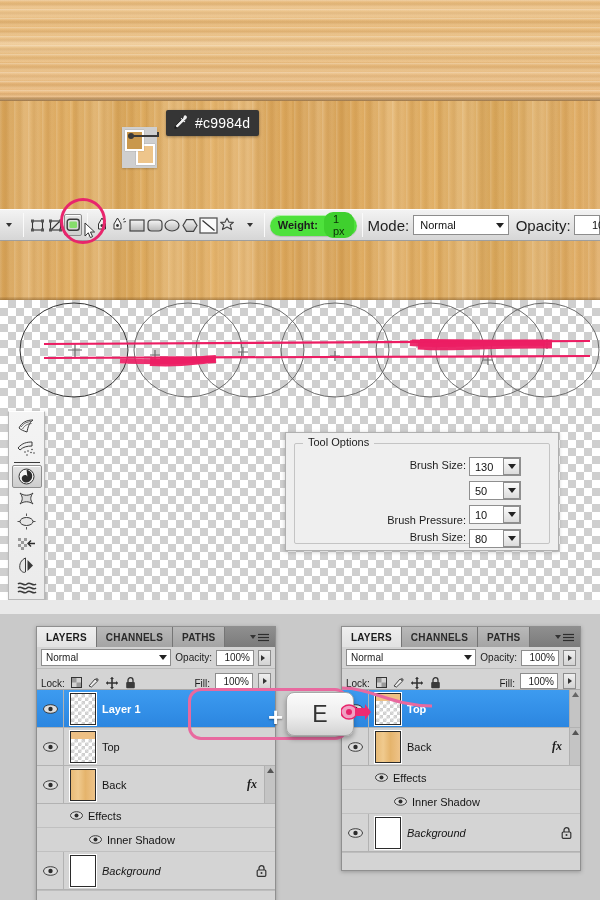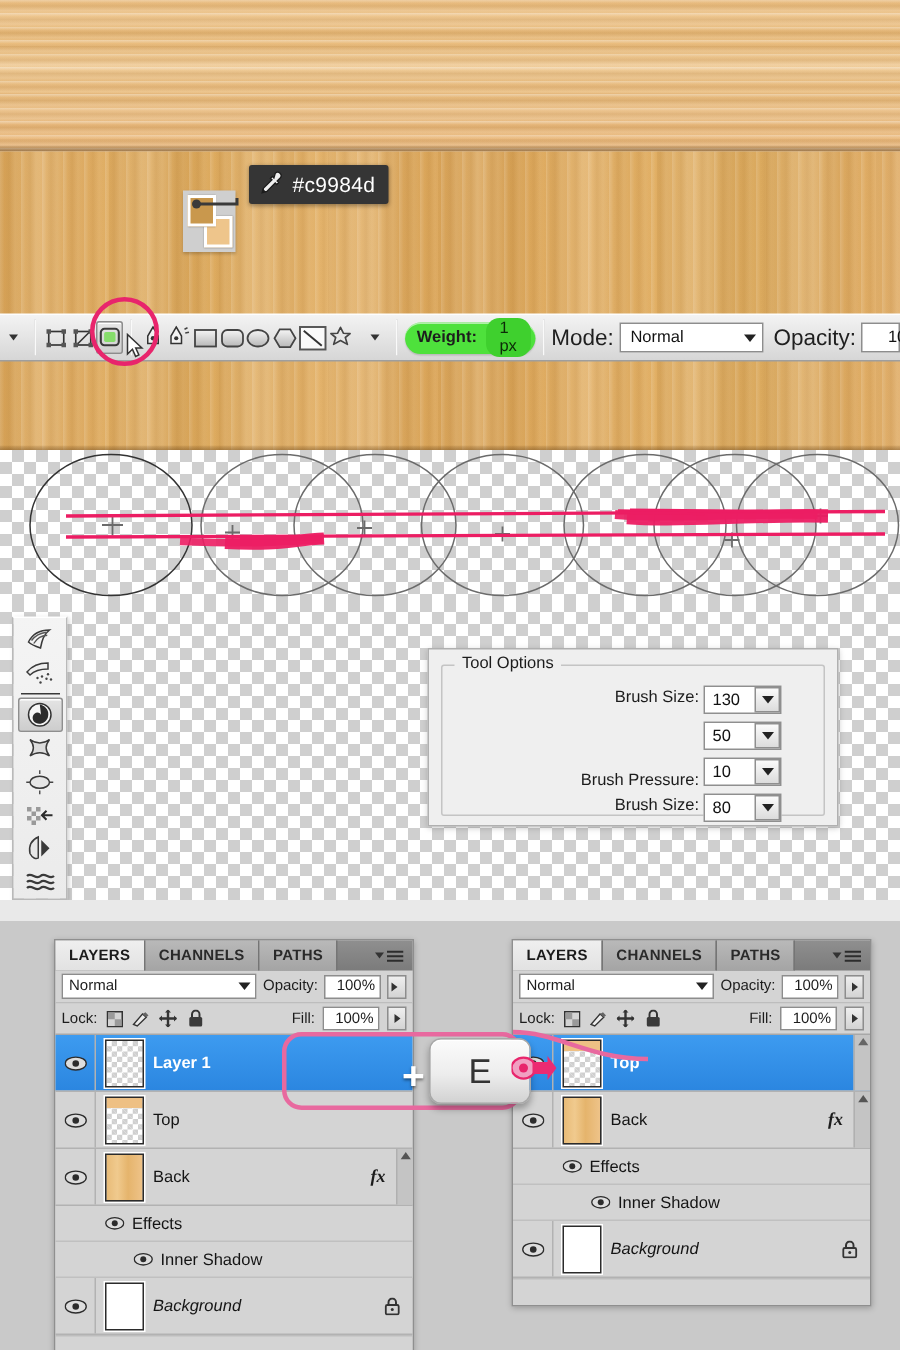--- a/index.html
+++ b/index.html
@@ -202,21 +202,21 @@
   .opacity-label { font-size:10px; white-space:nowrap; }
   .num-field {
     width:38px; height:16px; background:#fff; border:1px solid #8d8d8d;
     font-size:10px; display:flex; align-items:center; justify-content:flex-end; padding-right:3px;
   }
   .mini-btn {
     width:13px; height:16px; background:linear-gradient(to bottom,#efefef,#d3d3d3);
     border:1px solid #8d8d8d; display:flex; align-items:center; justify-content:center;
   }
   .lockrow {
-    height:21px; display:flex; align-items:center; gap:5px; padding:0 4px;
+    height:21px; display:flex; align-items:flex-end; gap:5px; padding:0 4px;
     background:#d4d4d4; border-bottom:1px solid #a8a8a8;
   }
   .lock-label { font-size:10px; }
   .lock-ico { width:13px; height:13px; display:flex; align-items:center; justify-content:center; }
 
   .layer-list { background:#d4d4d4; }
   .layer-row {
     height:38px; display:flex; align-items:center; border-bottom:1px solid #b2b2b2;
     position:relative;
   }

